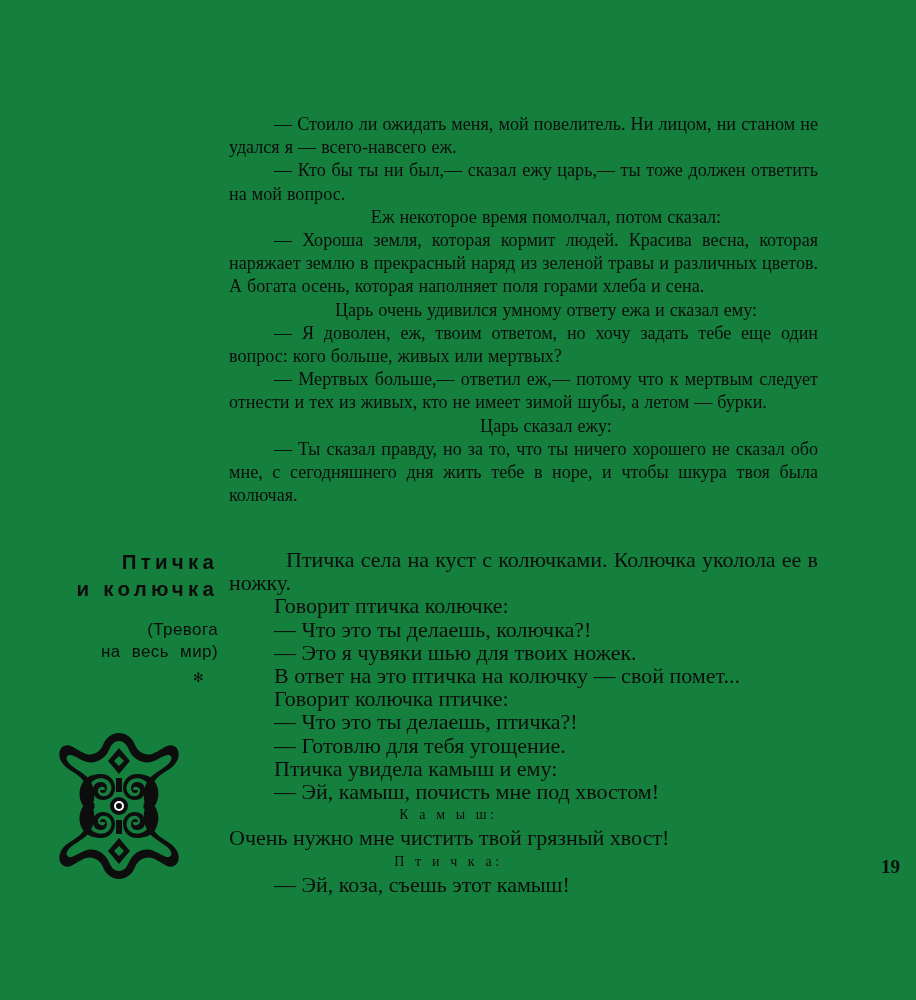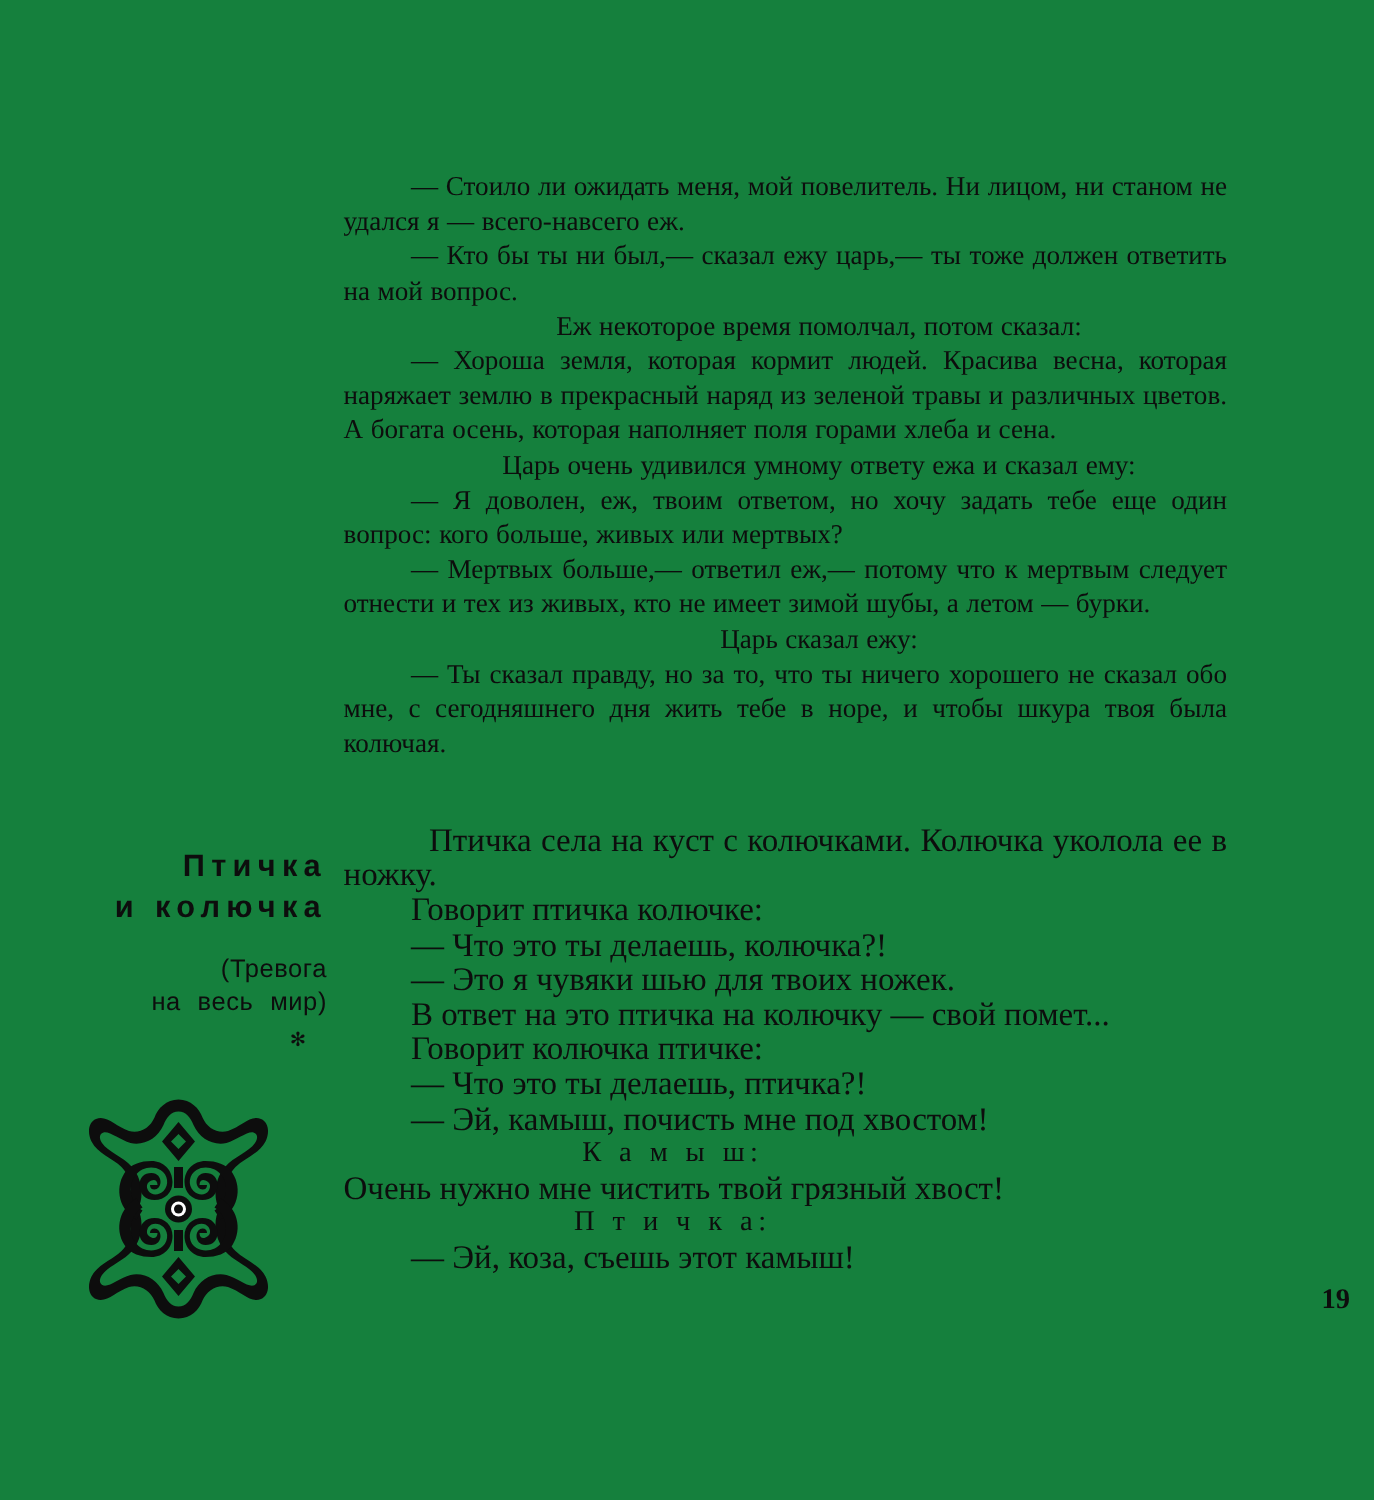--- a/index.html
+++ b/index.html
@@ -54,21 +54,21 @@
     left: 0;
     top: 548px;
     width: 916px;
     height: 350px;
   }
 
   
   .heading-block {
     position: absolute;
     left: 28px;
-    top: 16px;
+    top: 0px;
     width: 190px;
     text-align: right;
     font-family: "Liberation Sans", "DejaVu Sans", sans-serif;
   }
   .story-title {
     margin: 0;
     font-size: 20.5px;
     line-height: 27px;
     font-weight: 700;
     letter-spacing: 4.2px;
@@ -128,21 +128,21 @@
     font-size: 22px;
     line-height: 23.2px;
     text-align: left;
     white-space: nowrap;
   }
   .line.indent {
     text-indent: 45px;
   }
   .speaker {
     margin: 0;
-    font-size: 19px;
+    font-size: 14px;
     line-height: 23.2px;
     text-align: center;
     letter-spacing: 3.6px;
     padding-right: 150px;
   }
 
   
   .folio {
     position: absolute;
     right: 28px;
@@ -335,20 +335,22 @@
     </div>
 
     <div class="story-two-body">
       <p class="para-lead">Птичка села на куст с колючками. Колючка уколола ее в ножку.</p>
       <p class="line indent">Говорит птичка колючке:</p>
       <p class="line indent">— Что это ты делаешь, колючка?!</p>
       <p class="line indent">— Это я чувяки шью для твоих ножек.</p>
       <p class="line indent">В ответ на это птичка на колючку — свой помет...</p>
       <p class="line indent">Говорит колючка птичке:</p>
       <p class="line indent">— Что это ты делаешь, птичка?!</p>
+      <p class="line indent">— Готовлю для тебя угощение.</p>
+      <p class="line indent">Птичка увидела камыш и ему:</p>
       <p class="line indent">— Эй, камыш, почисть мне под хвостом!</p>
       <p class="speaker">К а м ы ш:</p>
       <p class="line">Очень нужно мне чистить твой грязный хвост!</p>
       <p class="speaker">П т и ч к а:</p>
       <p class="line indent">— Эй, коза, съешь этот камыш!</p>
     </div>
   </div>
 
   <div class="folio">19</div>
 

